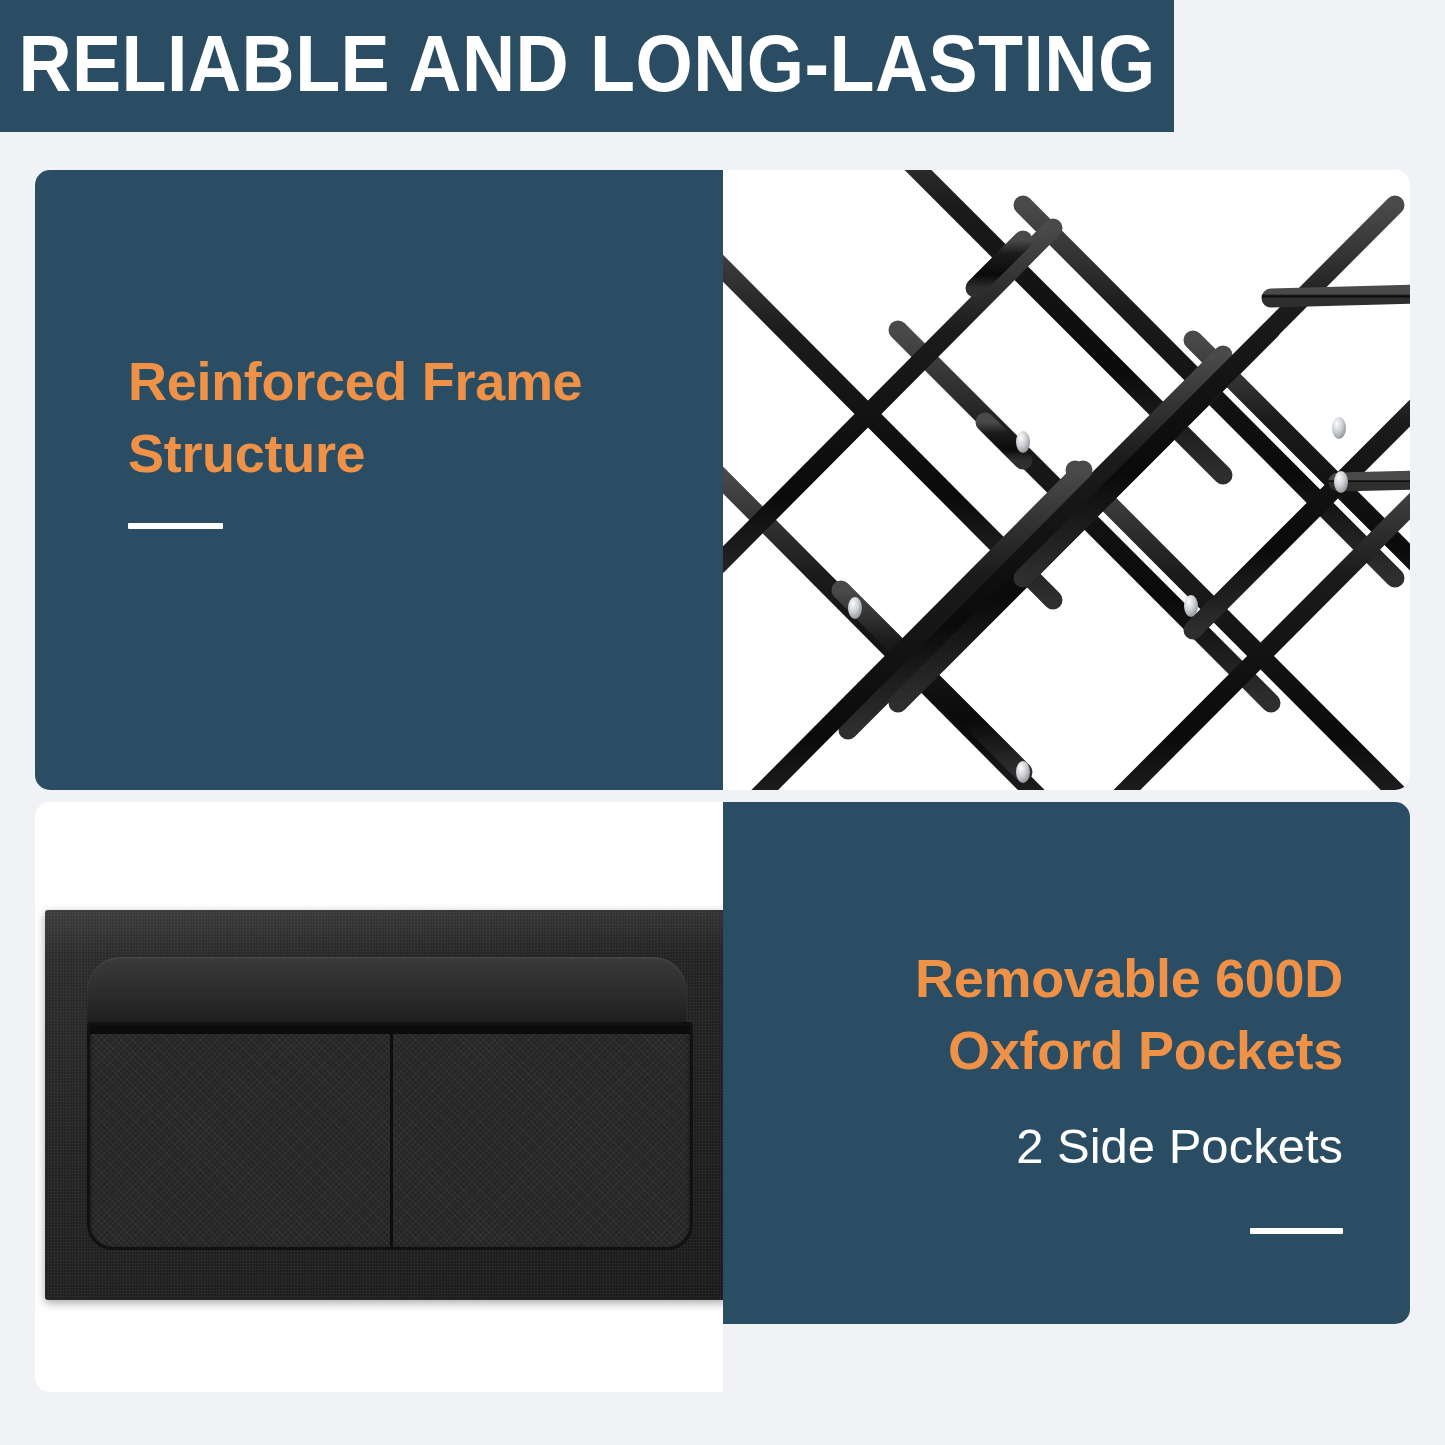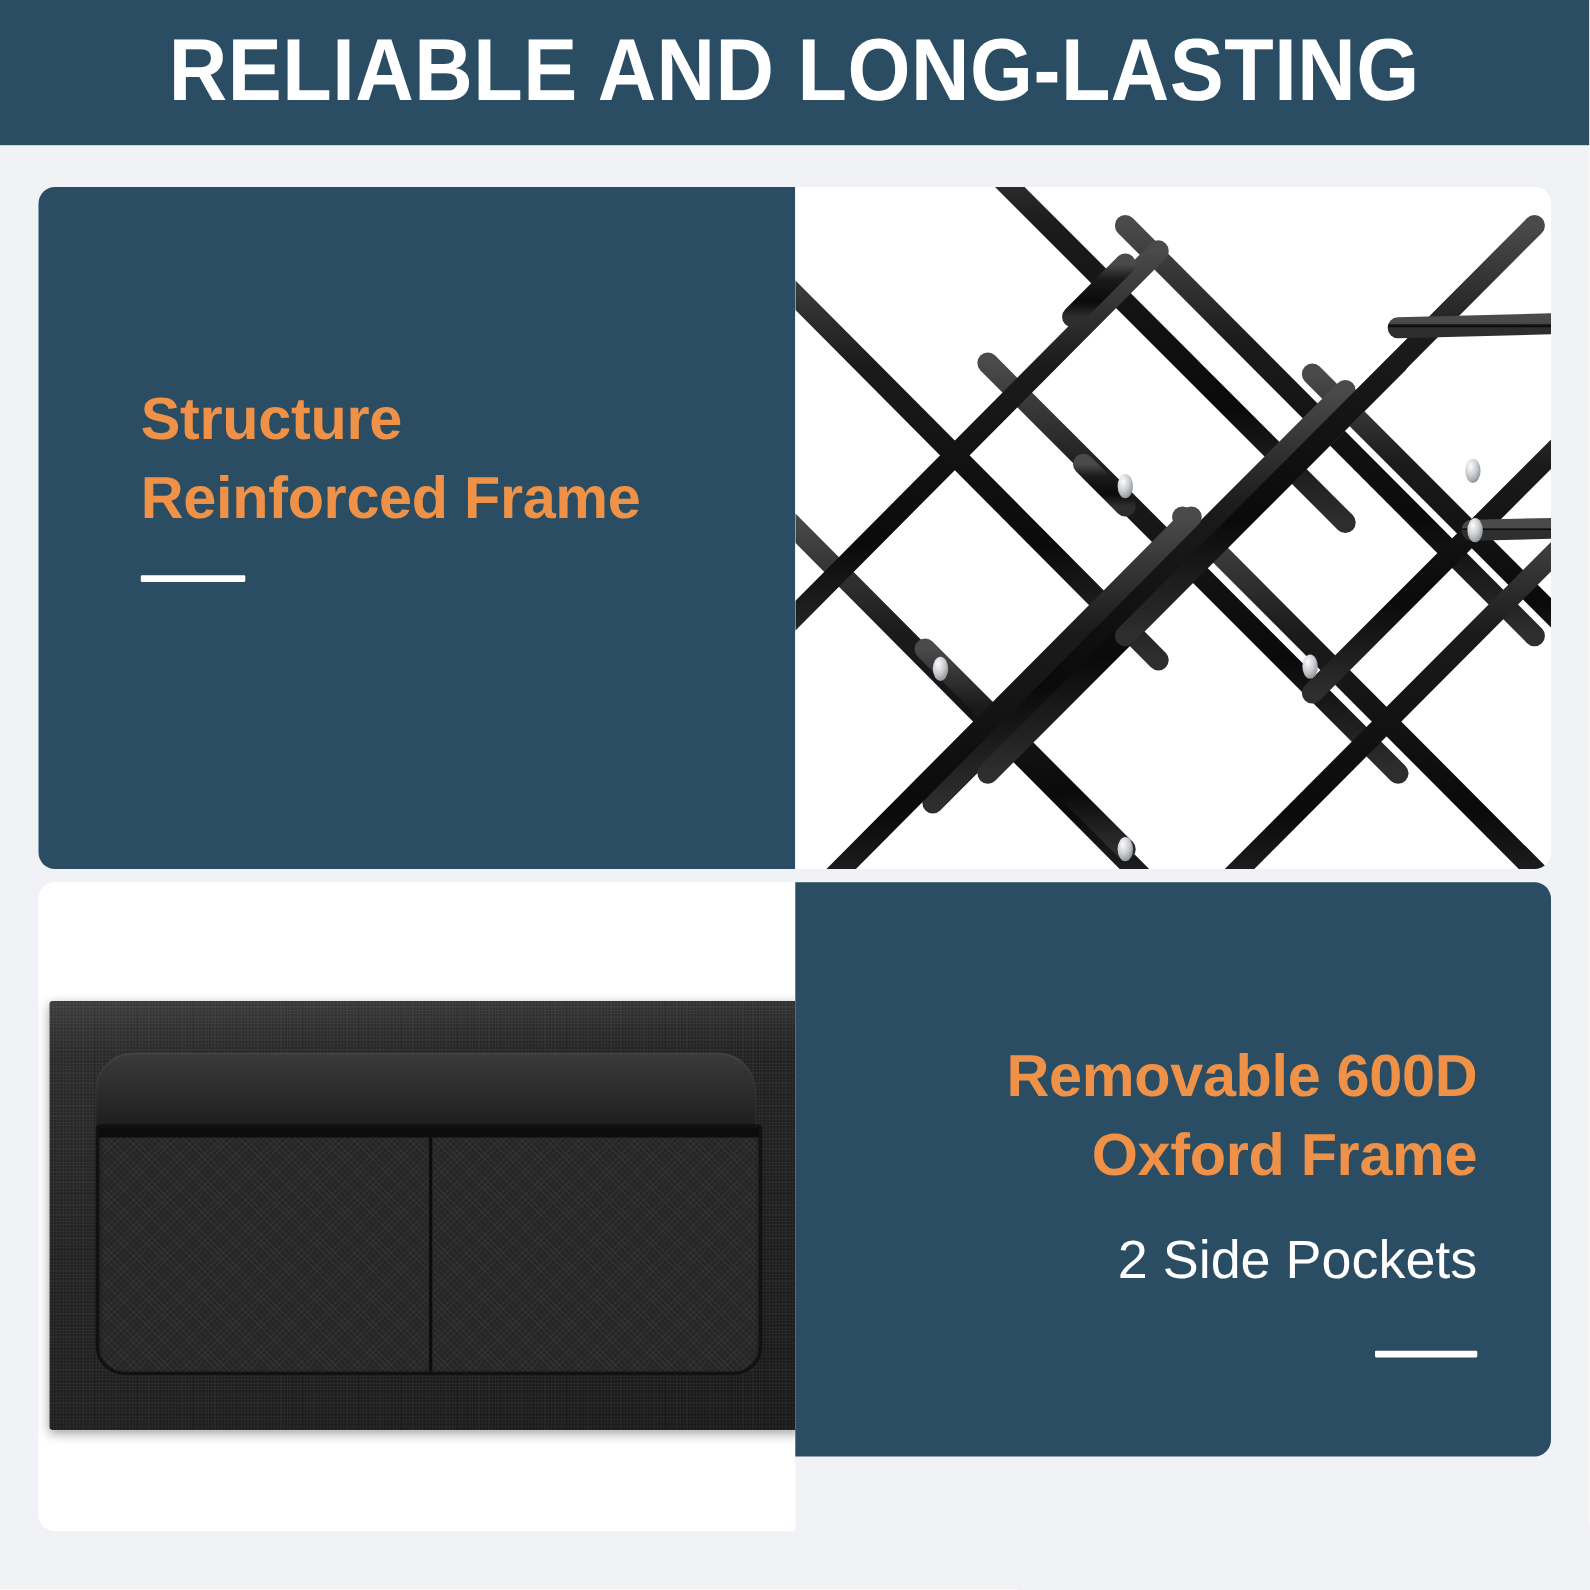--- a/index.html
+++ b/index.html
@@ -14,21 +14,21 @@
     background: #f1f2f6;
     overflow: hidden;
     font-family: "Liberation Sans", sans-serif;
   }
 
   
   #header-banner {
     position: absolute;
     left: 0;
     top: 0;
-    width: 1445px;
+    width: 1174px;
     height: 132px;
     background: #2a4d63;
     display: flex;
     align-items: center;
     justify-content: center;
     overflow: hidden;
   }
   #header-title {
     color: #ffffff;
     font-size: 80px;
@@ -209,22 +209,22 @@
 <body>
 
 <div id="page">
 
   <div id="header-banner">
     <div id="header-title">RELIABLE AND LONG-LASTING</div>
   </div>
 
   <div class="panel" id="panel-frame-text">
     <div class="feature-text-block" id="frame-text-block">
+      <div class="feature-heading">Reinforced Frame</div>
       <div class="feature-heading">Structure</div>
-      <div class="feature-heading">Reinforced Frame</div>
       <div class="rule" id="frame-rule"></div>
     </div>
   </div>
 
   <div class="panel" id="panel-frame-photo">
     <svg id="frame-svg" viewBox="0 0 687 620" preserveAspectRatio="xMidYMid slice">
       <defs>
         <linearGradient id="barGrad" x1="0" y1="0" x2="0" y2="1">
           <stop offset="0%" stop-color="#4a4a4a"></stop>
           <stop offset="28%" stop-color="#1b1b1b"></stop>
@@ -287,19 +287,19 @@
       <div id="fabric-pocket-outline">
         <div id="fabric-pocket-top-band"></div>
         <div id="fabric-pocket-divider"></div>
       </div>
     </div>
   </div>
 
   <div class="panel" id="panel-fabric-text">
     <div class="feature-text-block" id="fabric-text-block">
       <div class="feature-heading">Removable 600D</div>
-      <div class="feature-heading">Oxford Frame</div>
+      <div class="feature-heading">Oxford Pockets</div>
       <div class="feature-sub" id="fabric-sub">2 Side Pockets</div>
       <div class="rule" id="fabric-rule"></div>
     </div>
   </div>
 
 </div>
 
 </body></html>

